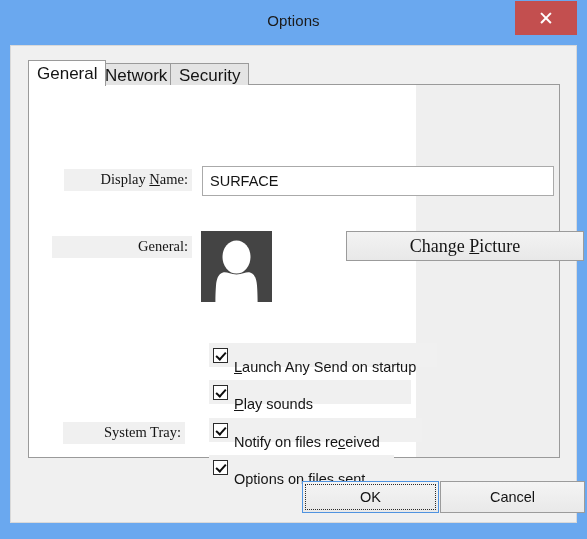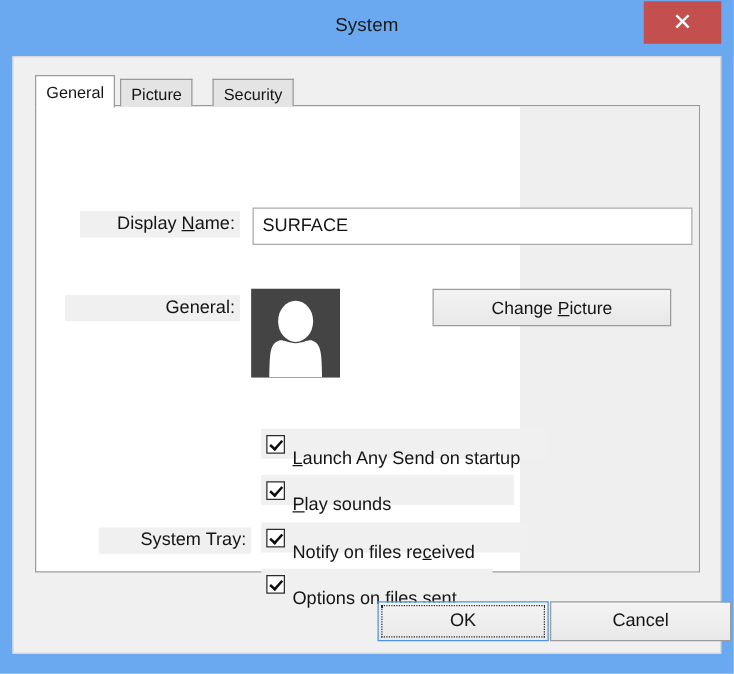--- a/index.html
+++ b/index.html
@@ -85,21 +85,21 @@
     z-index: 3;
   }
   .tab {
     position: absolute;
     top: 3px;
     height: 22px;
     box-sizing: border-box;
     border: 1px solid #9a9a9a;
     border-bottom: none;
     background: #e4e4e4;
-    font-size: 13px;
+    font-size: 17px;
     color: #141414;
     padding: 1px 8px 0 8px;
     line-height: 21px;
     cursor: default;
     user-select: none;
   }
   .tab.active {
     top: 0;
     height: 26px;
     background: #ffffff;
@@ -128,20 +128,21 @@
   
   .label {
     position: absolute;
     font-size: 14.5px;
     color: #141414;
     background: #f0f0f0;
     white-space: nowrap;
     text-align: right;
     padding: 2px 4px 3px 6px;
     user-select: none;
+    font-family: Liberation Serif, serif;
   }
   .label u { text-decoration: underline; }
 
   
   #row-display-name-label {
     left: 53px; top: 123px;
     width: 118px;
   }
   #display-name-input {
     position: absolute;
@@ -165,26 +166,26 @@
   #avatar {
     position: absolute;
     left: 190px; top: 185px;
     width: 71px; height: 71px;
     background: #444444;
     overflow: hidden;
   }
   #change-picture-button {
     position: absolute;
     left: 335px; top: 185px;
-    width: 191px; height: 30px;
+    width: 238px; height: 30px;
     box-sizing: border-box;
     background: linear-gradient(#f3f3f3, #e8e8e8);
     border: 1px solid #9b9b9b;
-    font-family: Liberation Sans, sans-serif;
-    font-size: 14px;
+    font-family: Liberation Serif, serif;
+    font-size: 18px;
     color: #141414;
     cursor: default;
   }
   #change-picture-button u { text-decoration: underline; }
 
   
   .cbrow {
     position: absolute;
     height: 24px;
     background: #f0f0f0;
@@ -219,21 +220,21 @@
     margin-top: 24px;
   }
   .cblabel u { text-decoration: underline; }
 
   #cb-0 { left: 198px; top: 297px; width: 228px; }
   #cb-1 { left: 198px; top: 334px; width: 202px; }
   #cb-2 { left: 198px; top: 372px; width: 213px; }
   #cb-3 { left: 198px; top: 409px; width: 185px; }
 
   #row-system-tray-label {
-    left: 68px; top: 376px;
+    left: 52px; top: 376px;
     width: 112px;
   }
 
   
   .dlgbutton {
     position: absolute;
     box-sizing: border-box;
     height: 32px;
     background: linear-gradient(#f4f4f4, #e9e9e9);
     border: 1px solid #9b9b9b;
@@ -259,33 +260,33 @@
     left: 429px; top: 435px;
     width: 145px;
   }
 </style>
 </head>
 <body>
 
 <div id="window">
 
   <div id="titlebar">
-    <div id="title-text">System</div>
+    <div id="title-text">Options</div>
     <div id="close-button">
       <span class="x">✕</span>
     </div>
   </div>
 
   <div id="client">
 
     <div id="tabcontrol">
 
       <div class="tabstrip">
         <div class="tab active" id="tab-0" style="left:0px;">General</div>
-        <div class="tab" id="tab-1" style="left:68px;">Picture</div>
+        <div class="tab" id="tab-1" style="left:68px;">Network</div>
         <div class="tab" id="tab-2" style="left:142px;">Security</div>
       </div>
 
       <div id="tabpage">
         <div id="page-grey-strip"></div>
       </div>
     </div>
 
     <div class="label" id="row-display-name-label"><span>Display </span><u>N</u><span>ame:</span></div>
 

